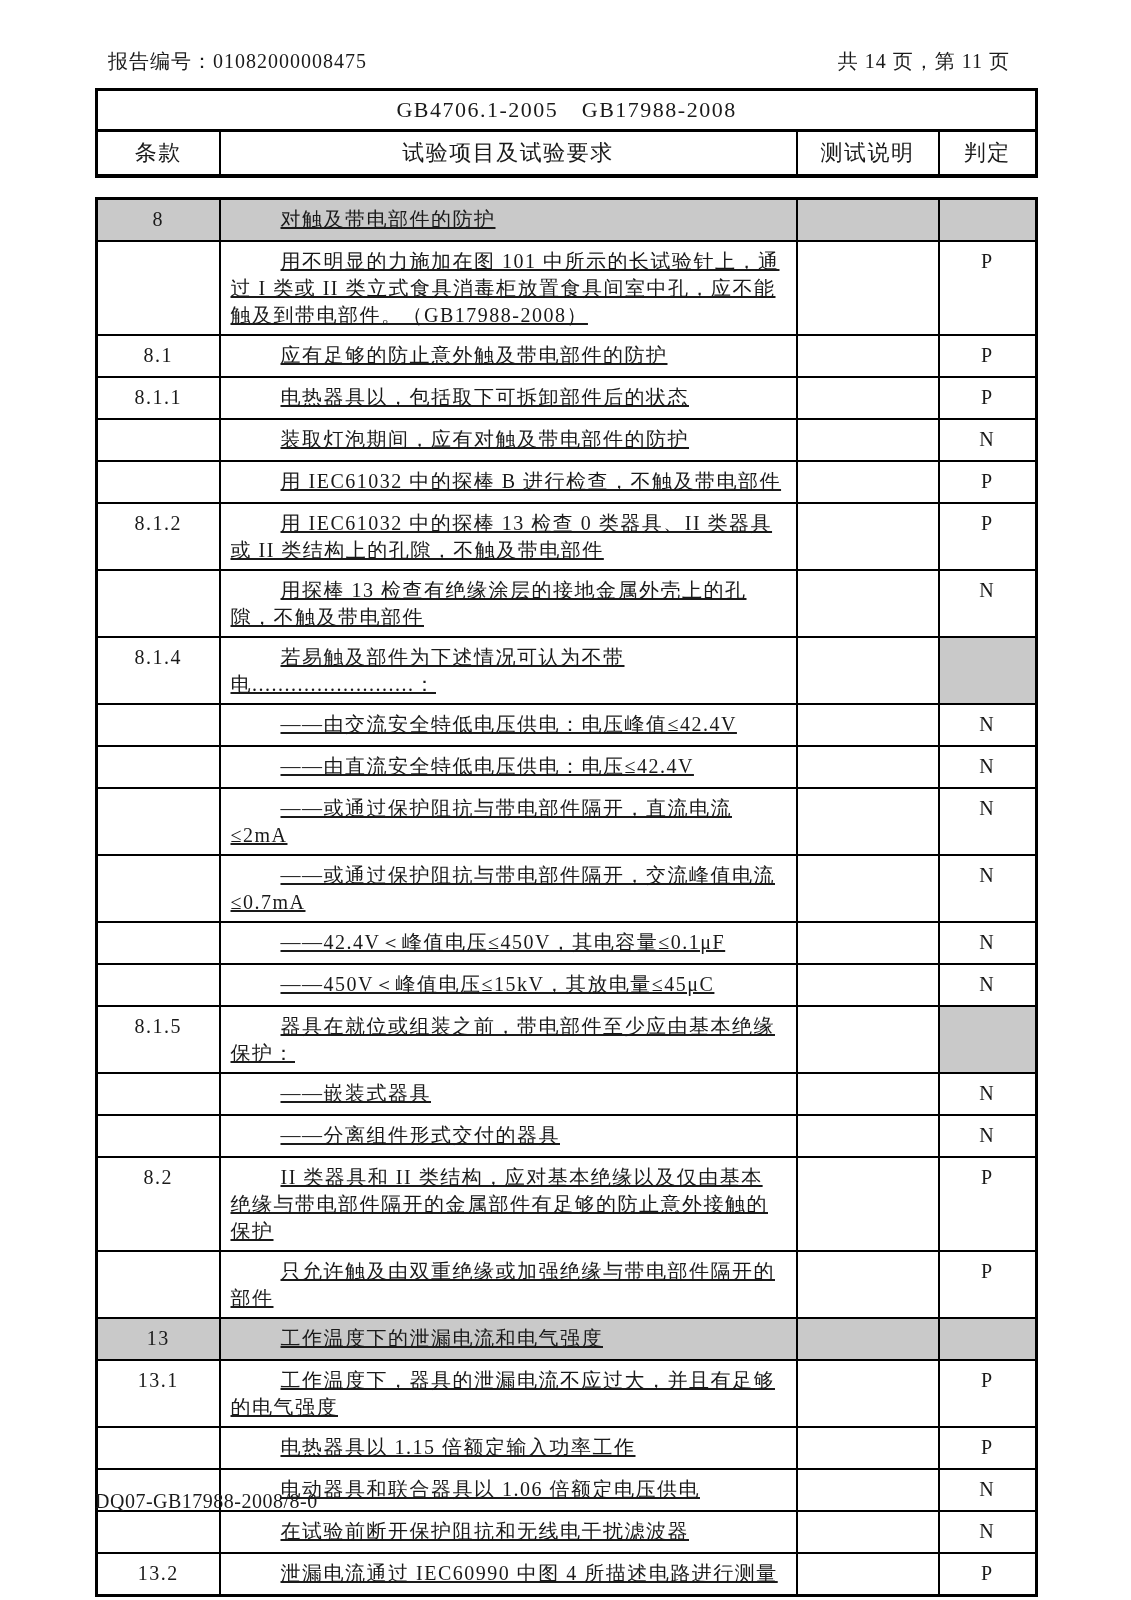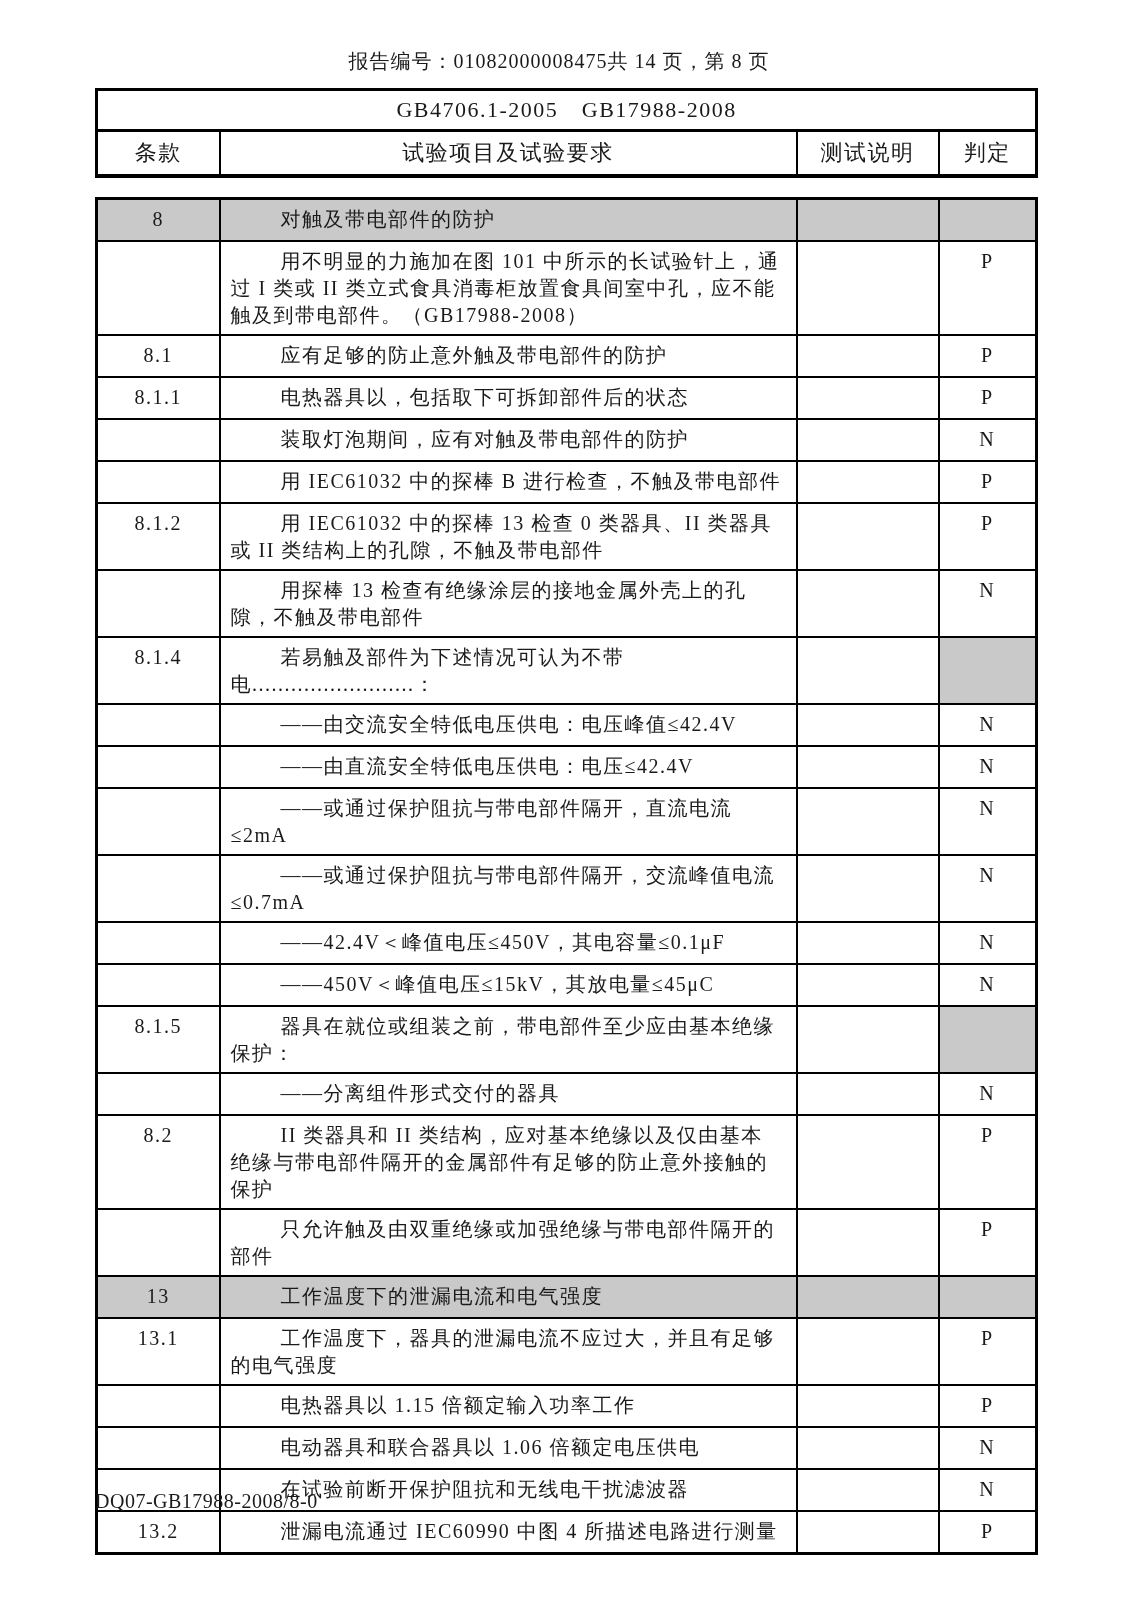--- a/index.html
+++ b/index.html
@@ -11,21 +11,21 @@
     background: #ffffff;
     color: #1a1a1a;
     font-family: "Liberation Serif", "DejaVu Serif", serif;
   }
   .page-head {
     position: absolute;
     top: 48px;
     left: 108px;
     width: 902px;
     display: flex;
-    justify-content: center;
+    justify-content: space-between;
     font-size: 20px;
     letter-spacing: 1px;
     white-space: nowrap;
   }
   table { border-collapse: collapse; table-layout: fixed; }
   .head-table {
     position: absolute;
     top: 88px;
     left: 95px;
     width: 940px;
@@ -59,41 +59,42 @@
     line-height: 27px;
     letter-spacing: 1.5px;
     height: 29px;
     overflow: hidden;
   }
   .main-table td.clause { text-align: center; }
   .main-table td.req {
     text-indent: 50px;
     padding-left: 10px;
     padding-right: 14px;
+    text-decoration: underline;
   }
   .main-table td.verdict { text-align: center; }
   .main-table tr.section td { background: #c9c9c9; }
   .main-table td.shaded { background: #c9c9c9; }
   .page-foot {
     position: absolute;
     top: 1490px;
     left: 95px;
     font-size: 20px;
     letter-spacing: 0.5px;
     text-align: center;
   }
 </style>
 </head>
 <body>
 
 <div class="page">
 
   <div class="page-head">
     <span>报告编号：01082000008475</span>
-    <span>共 14 页，第 8 页</span>
+    <span>共 14 页，第 11 页</span>
   </div>
 
   <table class="head-table">
     <colgroup>
       <col style="width:123px">
         <col style="width:577px">
         <col style="width:142px">
         <col style="width:98px">
     </colgroup>
     <tbody>
@@ -208,20 +209,26 @@
           <td class="verdict">N</td>
         </tr>
         <tr>
           <td class="clause">8.1.5</td>
           <td class="req">器具在就位或组装之前，带电部件至少应由基本绝缘保护：</td>
           <td class="note"></td>
           <td class="verdict shaded"></td>
         </tr>
         <tr>
           <td class="clause"></td>
+          <td class="req">——嵌装式器具</td>
+          <td class="note"></td>
+          <td class="verdict">N</td>
+        </tr>
+        <tr>
+          <td class="clause"></td>
           <td class="req">——分离组件形式交付的器具</td>
           <td class="note"></td>
           <td class="verdict">N</td>
         </tr>
         <tr>
           <td class="clause">8.2</td>
           <td class="req">II 类器具和 II 类结构，应对基本绝缘以及仅由基本绝缘与带电部件隔开的金属部件有足够的防止意外接触的保护</td>
           <td class="note"></td>
           <td class="verdict">P</td>
         </tr>

